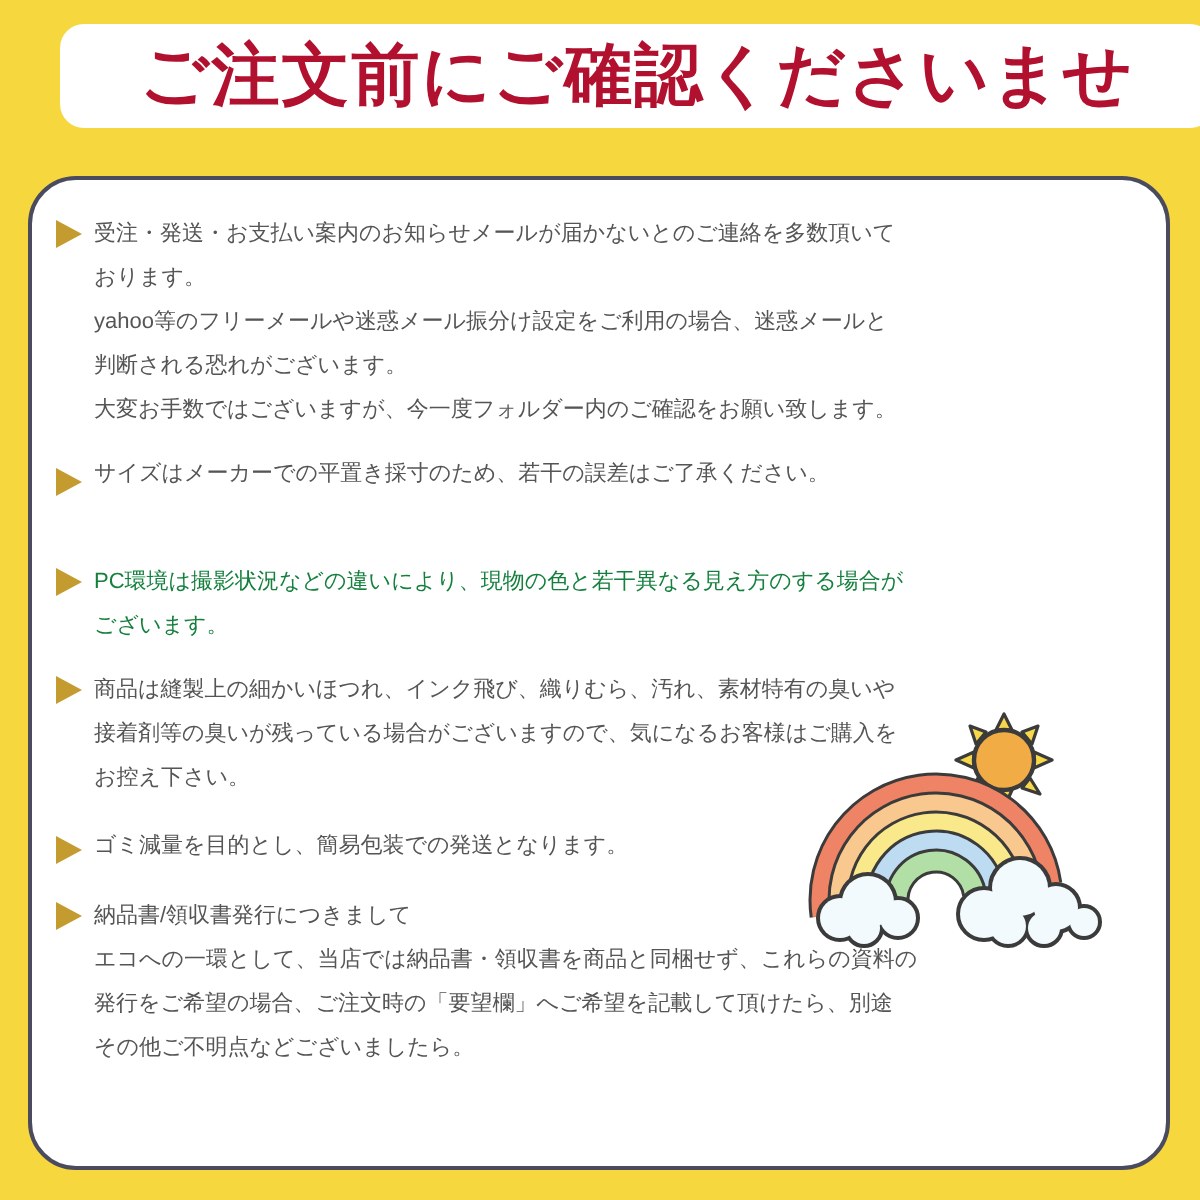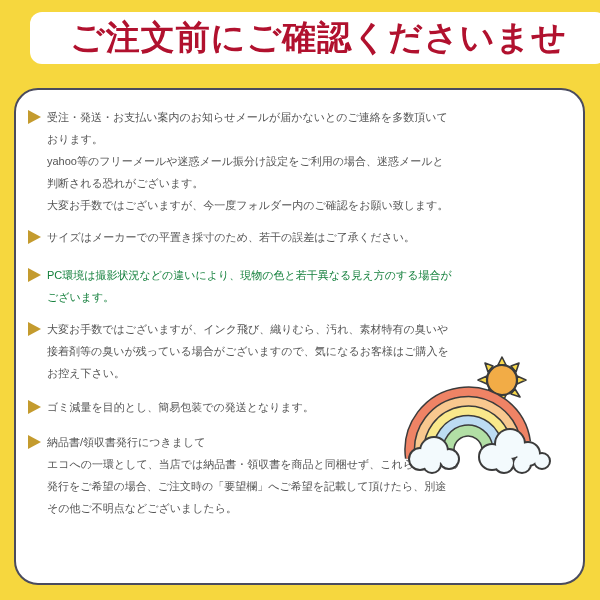--- a/index.html
+++ b/index.html
@@ -47,24 +47,24 @@
     border-left: 13px solid #C49B2E;
     margin: 4px 6px 0 0;
   }
   .notice .ntext {
     white-space: pre;
     font-size: 11px;
     line-height: 22px;
     color: #555555;
   }
   .notice-1 { margin-bottom: 10px; }
-  .notice-2 { margin-bottom: 16px; }
+  .notice-2 { margin-bottom: 32px; align-items: flex-end; }
   .notice-3 { margin-bottom: 10px; }
   .notice-4 { margin-bottom: 12px; }
-  .notice-5 { margin-bottom: 13px; }
+  .notice-5 { margin-bottom: 13px; align-items: center; }
   .notice-6 { margin-bottom: 10px; }
   .illo {
     position: absolute;
     left: 388px; top: 266px;
     width: 148px; height: 124px;
   }
   .illo .ol { stroke: #3B3B3B; }
 </style>
 </head>
 <body style="background: rgb(246, 215, 62);">
@@ -90,21 +90,21 @@
   </div>
 
   <div class="notice notice-3">
     <span class="tri" style="border-left-color: rgb(196, 155, 46);"></span>
     <div class="ntext" style="color: #15803d;">PC環境は撮影状況などの違いにより、現物の色と若干異なる見え方のする場合が
 ございます。</div>
   </div>
 
   <div class="notice notice-4">
     <span class="tri" style="border-left-color: rgb(196, 155, 46);"></span>
-    <div class="ntext" style="color: rgb(85, 85, 85);">大変お手数ではございますが、インク飛び、織りむら、汚れ、素材特有の臭いや
+    <div class="ntext" style="color: rgb(85, 85, 85);">商品は縫製上の細かいほつれ、インク飛び、織りむら、汚れ、素材特有の臭いや
 接着剤等の臭いが残っている場合がございますので、気になるお客様はご購入を
 お控え下さい。</div>
   </div>
 
   <div class="notice notice-5">
     <span class="tri" style="border-left-color: rgb(196, 155, 46);"></span>
     <div class="ntext" style="color: rgb(85, 85, 85);">ゴミ減量を目的とし、簡易包装での発送となります。</div>
   </div>
 
   <div class="notice notice-6">

